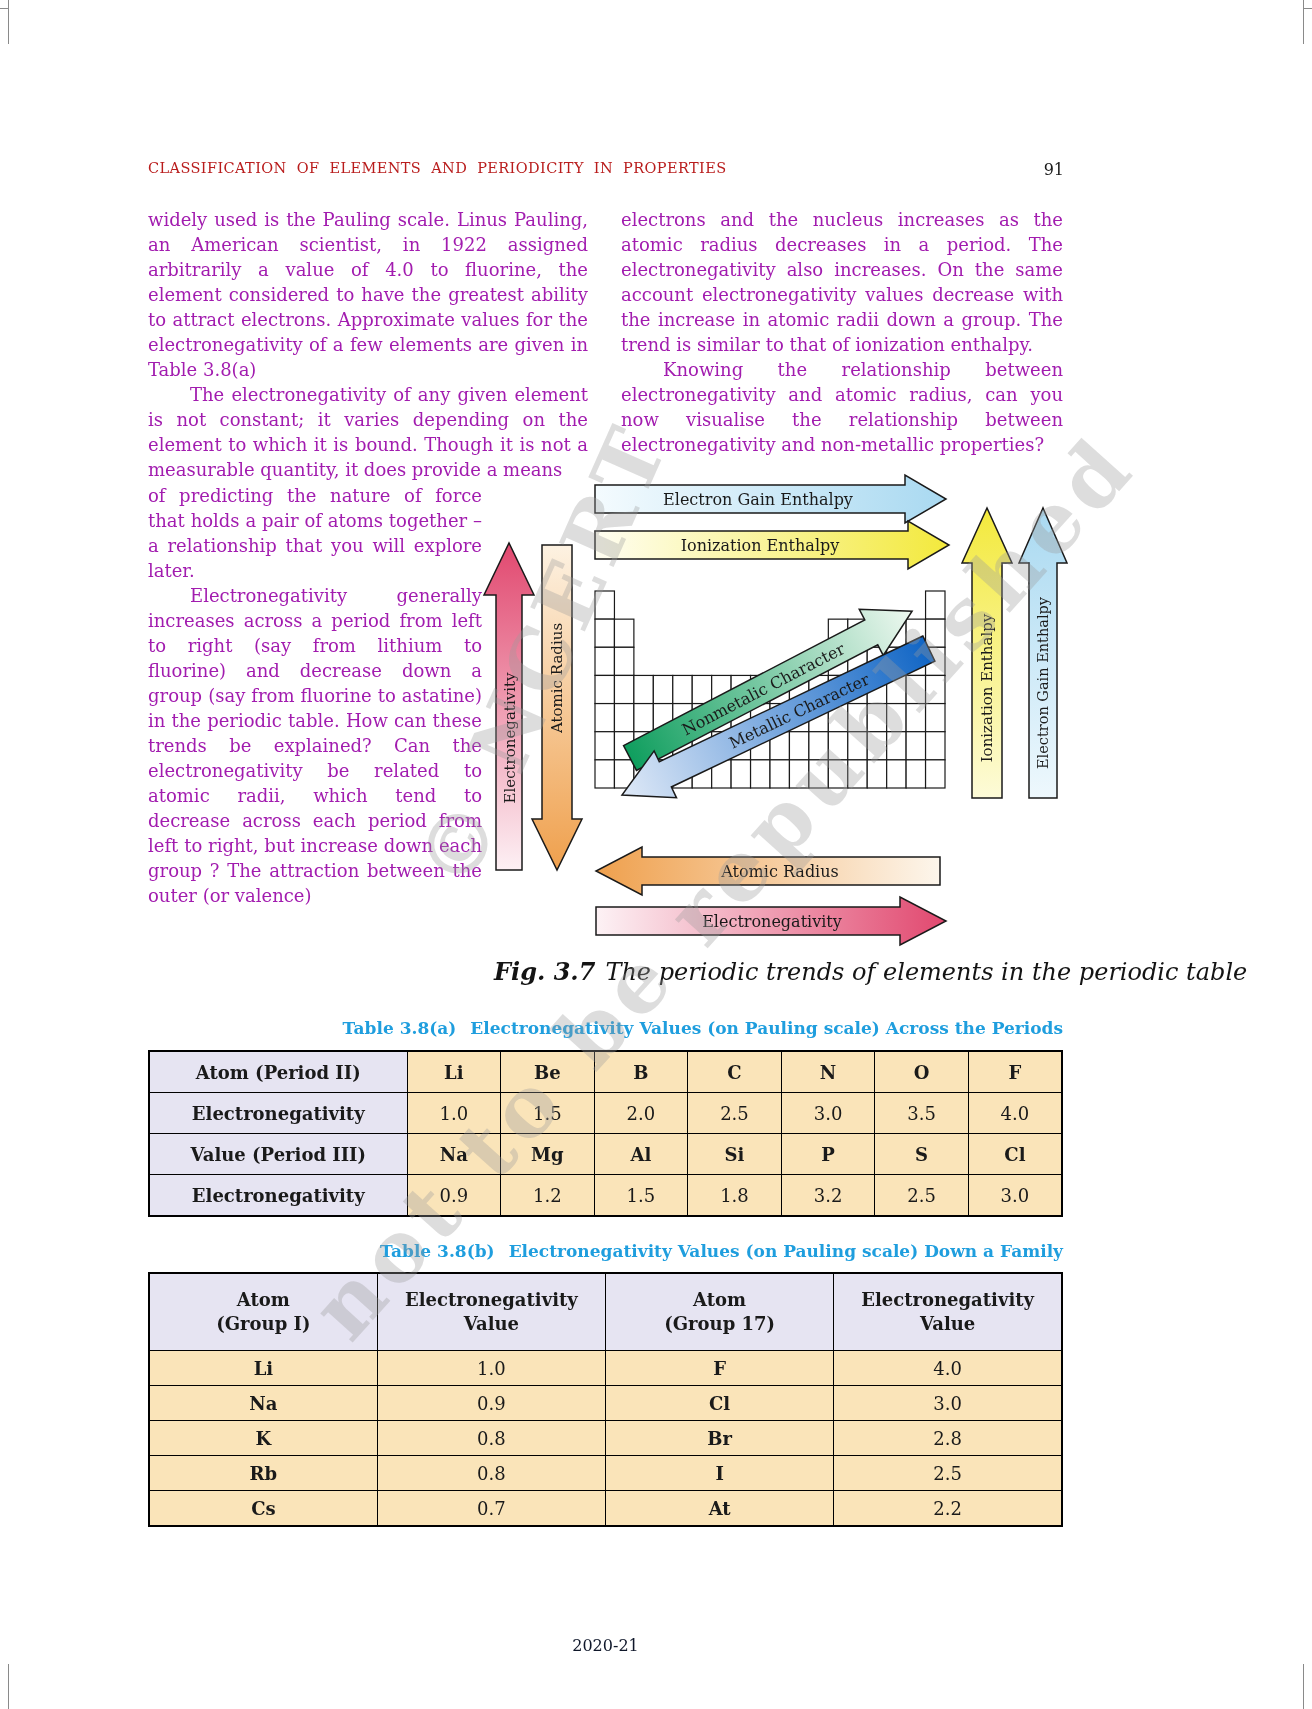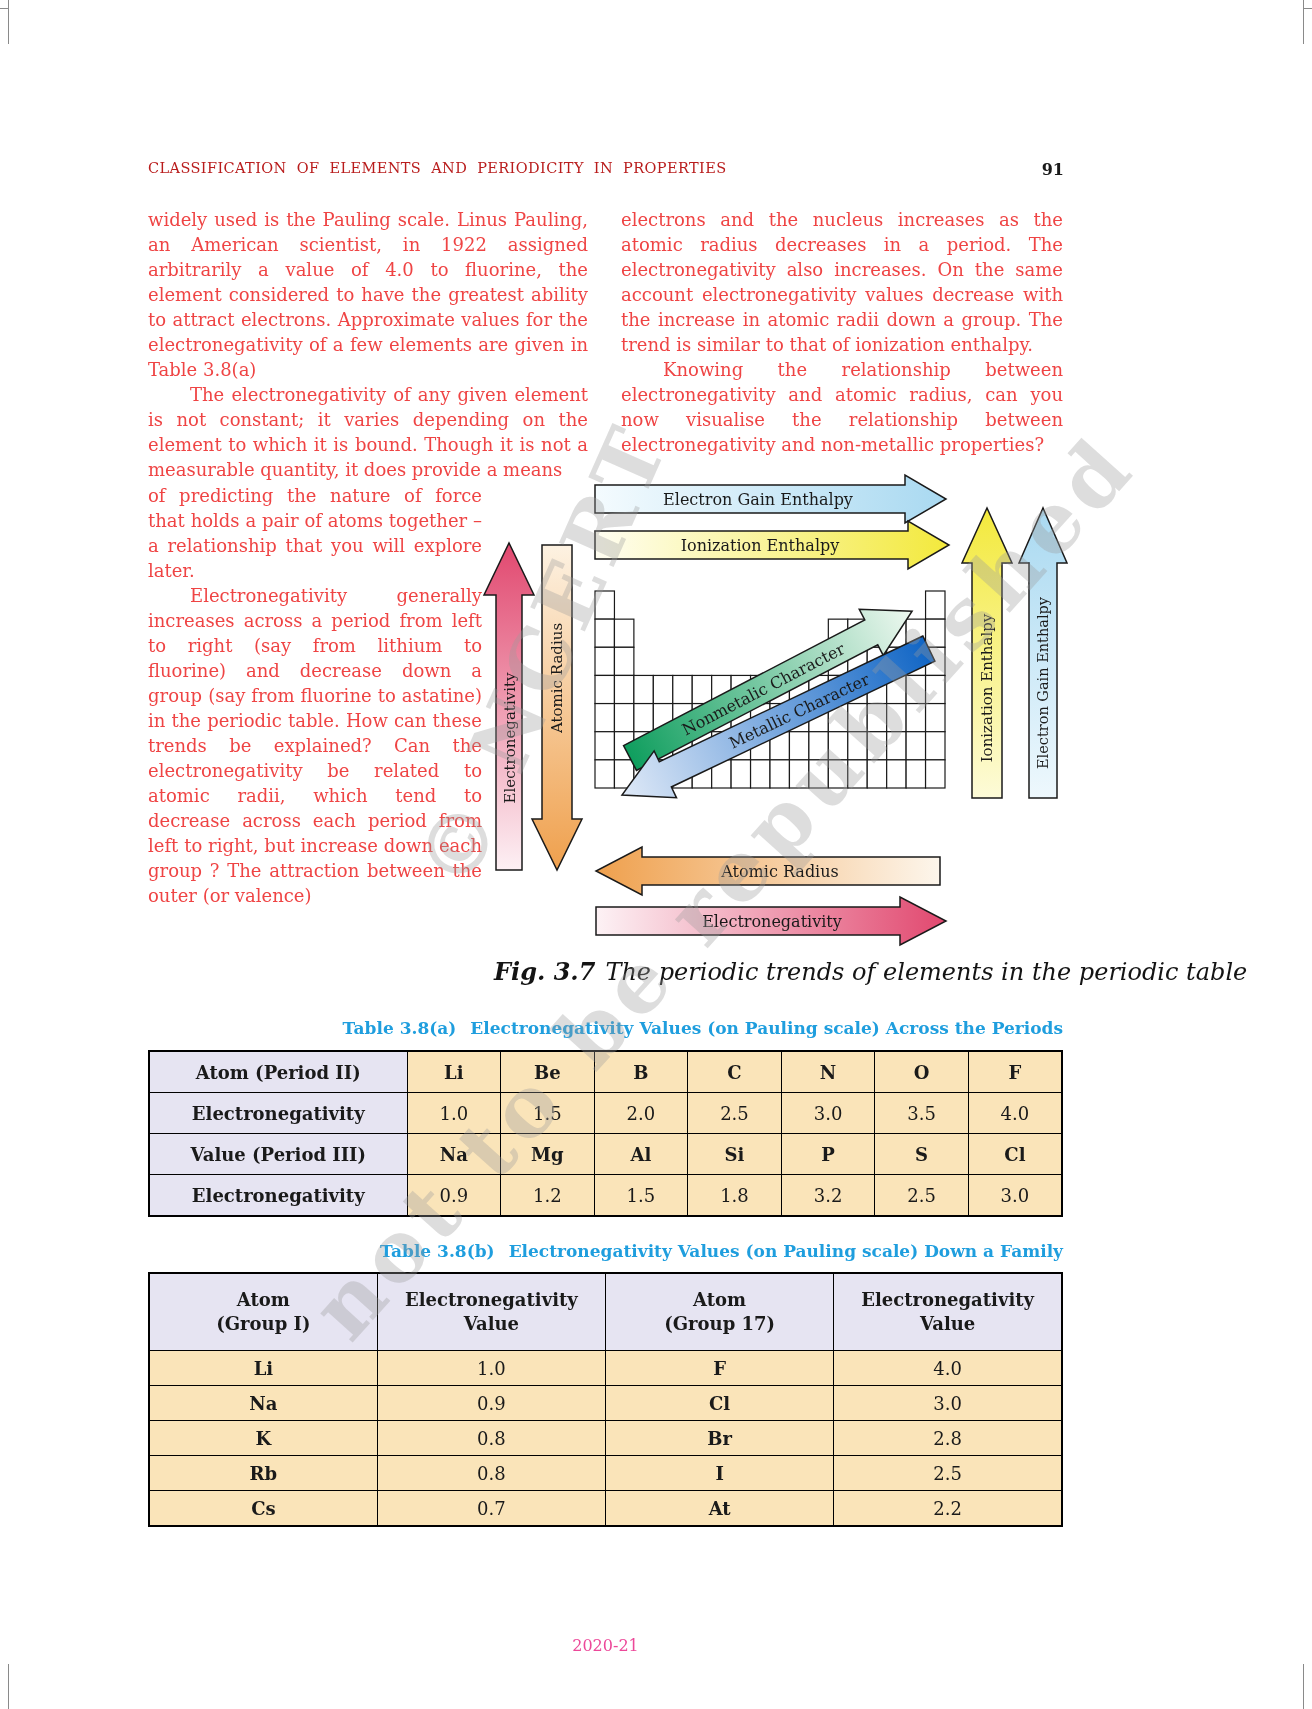--- a/index.html
+++ b/index.html
@@ -3,23 +3,23 @@
 <meta charset="utf-8">
 <style>
   html,body{margin:0;padding:0;background:#fff;}
   .page{position:relative;width:1312px;height:1709px;background:#ffffff;overflow:hidden;
         font-family:"DejaVu Serif","Liberation Serif",serif;color:#1a1a1a;}
   .abs{position:absolute;}
   
   .crop{position:absolute;background:#8a8a8a;}
   
   .running-head{left:148px;top:160px;font-size:14.5px;letter-spacing:0.4px;word-spacing:5px;color:#b91c1c;}
-  .page-num{left:1030px;top:160px;width:34px;text-align:right;font-size:16px;font-weight:bold;}
-  
-  .col{position:absolute;text-align:justify;font-size:18px;line-height:25px;color:#ef4444;}
+  .page-num{left:1030px;top:160px;width:34px;text-align:right;font-size:16px;}
+  
+  .col{position:absolute;text-align:justify;font-size:18px;line-height:25px;color:#a21caf;}
   .col p{margin:0;}
   .col p.ind{text-indent:42px;}
   
   .wm{position:absolute;z-index:6;color:rgba(155,155,155,0.34);font-family:"DejaVu Serif",serif;
       font-weight:bold;pointer-events:none;white-space:nowrap;letter-spacing:8px;}
   .wm1{left:398px;top:862px;font-size:82px;transform:rotate(-66deg);transform-origin:0 0;}
   .wm2{left:292px;top:1292px;font-size:84px;transform:rotate(-48deg);transform-origin:0 0;}
   
   .fig-svg{left:480px;top:473px;width:600px;height:482px;}
   .fig-caption{left:494px;top:957px;font-size:24px;font-style:italic;color:#141414;}
@@ -31,21 +31,21 @@
   table.data td,table.data th{border:1px solid #000;text-align:center;vertical-align:middle;
        font-size:18px;padding:0 4px;}
   .ta td{height:40px;}
   .ta td.lab{background:#e6e4f2;font-weight:bold;}
   .ta td.sym{background:#fae4b9;font-weight:bold;}
   .ta td.num{background:#fae4b9;font-weight:normal;}
   .tb th{background:#e6e4f2;height:76px;font-weight:bold;border-bottom:3px solid #000;}
   .tb th span{display:block;line-height:24px;}
   .tb td{background:#fae4b9;height:34px;}
   .tb td.sym{font-weight:bold;}
-  .footer{left:148px;top:1636px;width:915px;text-align:center;font-size:16px;color:#ec4899;}
+  .footer{left:148px;top:1636px;width:915px;text-align:center;font-size:16px;color:#0f172a;}
   .z2{z-index:2;}
 </style>
 </head>
 <body>
 
 <div class="page">
 
   <div class="crop" style="left:8px;top:0;width:1px;height:44px;"></div>
   <div class="crop" style="left:0;top:8px;width:9px;height:1px;"></div>
   <div class="crop" style="left:1303px;top:0;width:1px;height:44px;"></div>

